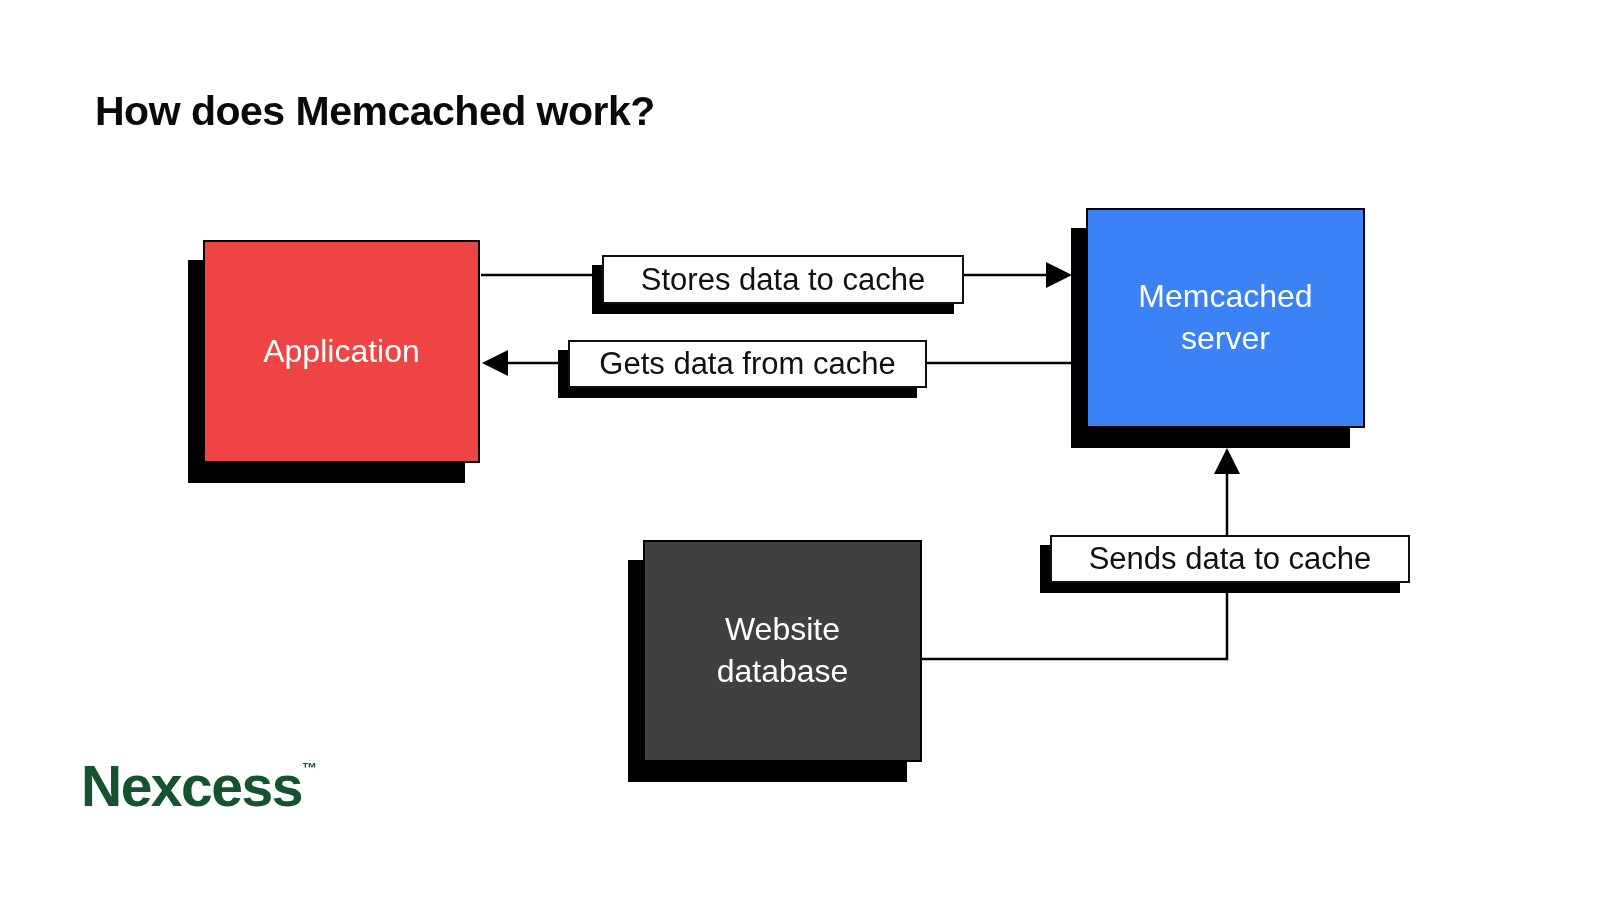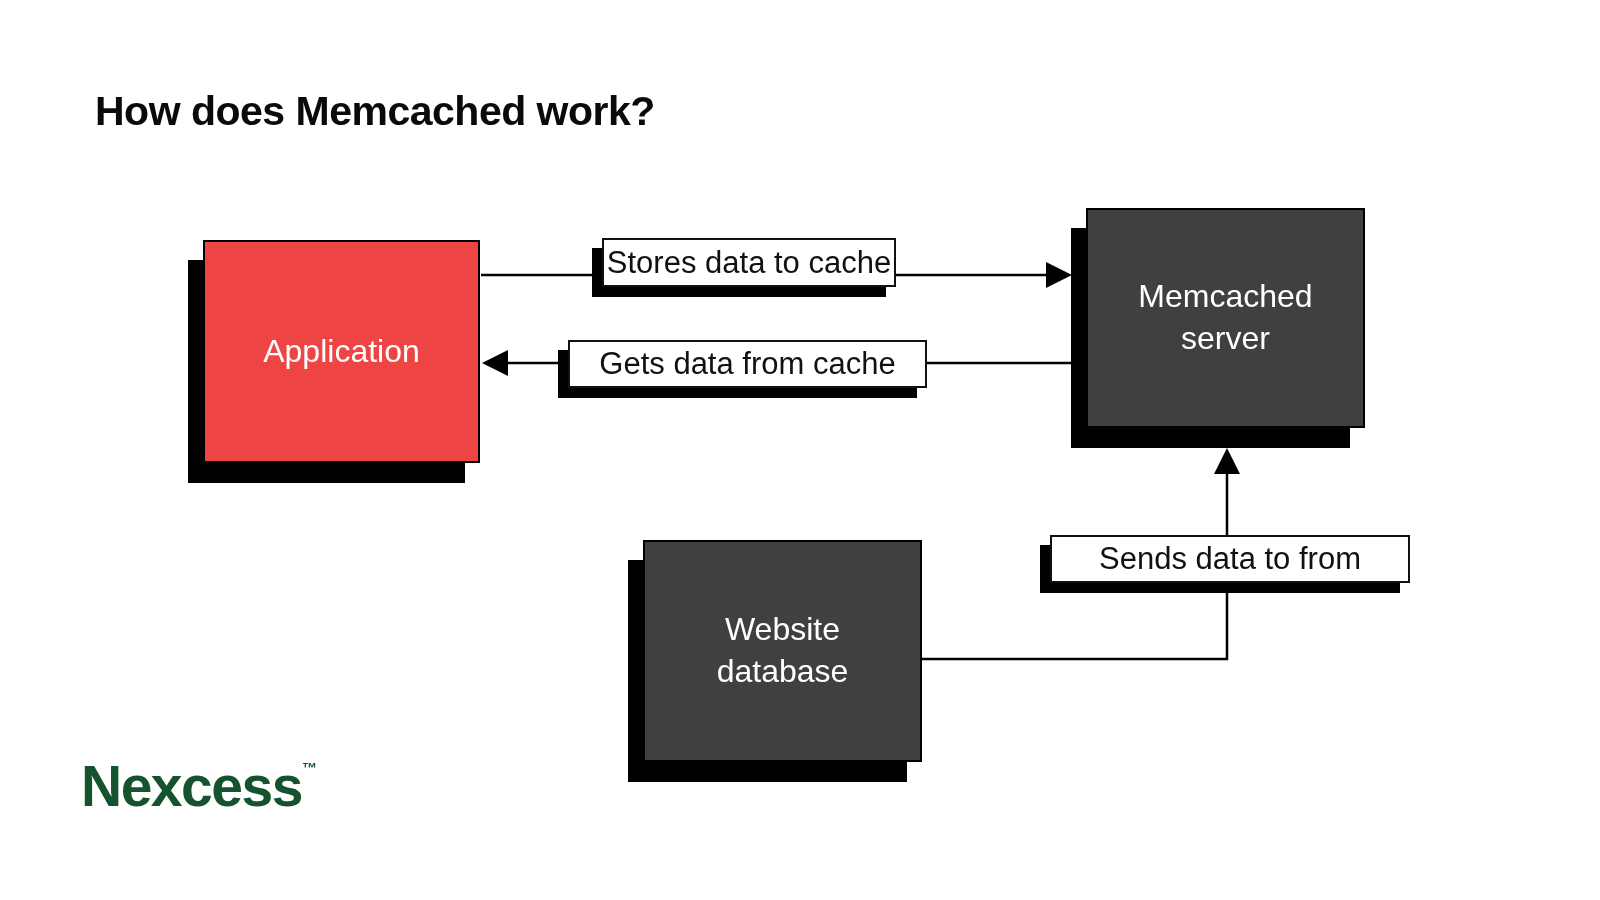--- a/index.html
+++ b/index.html
@@ -56,21 +56,21 @@
     align-items: center;
     justify-content: center;
     background: #ffffff;
     border: 2px solid #111111;
     box-sizing: border-box;
     box-shadow: -10px 10px 0 #000000;
     font-size: 31px;
     color: #111111;
     white-space: nowrap;
   }
-  .edge-stores { left: 602px; top: 238px; width: 294px; height: 49px; }
+  .edge-stores { left: 602px; top: 255px; width: 362px; height: 49px; }
   .edge-gets   { left: 568px; top: 340px; width: 359px; height: 48px; }
   .edge-sends  { left: 1050px; top: 535px; width: 360px; height: 48px; }
   .logo {
     position: absolute;
     left: 81px;
     top: 758px;
     z-index: 2;
     font-size: 57px;
     font-weight: 600;
     color: #14532d;
@@ -103,27 +103,27 @@
       <polygon points="482,363 508,350 508,376" stroke="none"></polygon>
     </g>
     <g stroke="#000000" stroke-width="2.5" fill="none">
       <path d="M 922 659 H 1227 V 470"></path>
       <polygon points="1227,448 1214,474 1240,474" stroke="none" fill="#000000"></polygon>
     </g>
   </svg>
 
   <div class="node node-application" style="background-color: #ef4444; margin-top: 32px;">Application</div>
 
-  <div class="node node-memcached" style="background-color: #404040;">Memcached
+  <div class="node node-memcached" style="background-color: #3b82f6;">Memcached
 server</div>
 
   <div class="node node-database" style="background-color: #404040; text-align: center;">Website
 database</div>
 
   <div class="edge-label edge-stores">Stores data to cache</div>
 
   <div class="edge-label edge-gets">Gets data from cache</div>
 
-  <div class="edge-label edge-sends">Sends data to from</div>
+  <div class="edge-label edge-sends">Sends data to cache</div>
 
   <div class="logo"><span>Nexcess</span><span class="tm">™</span></div>
 
 </div>
 
 </body></html>

